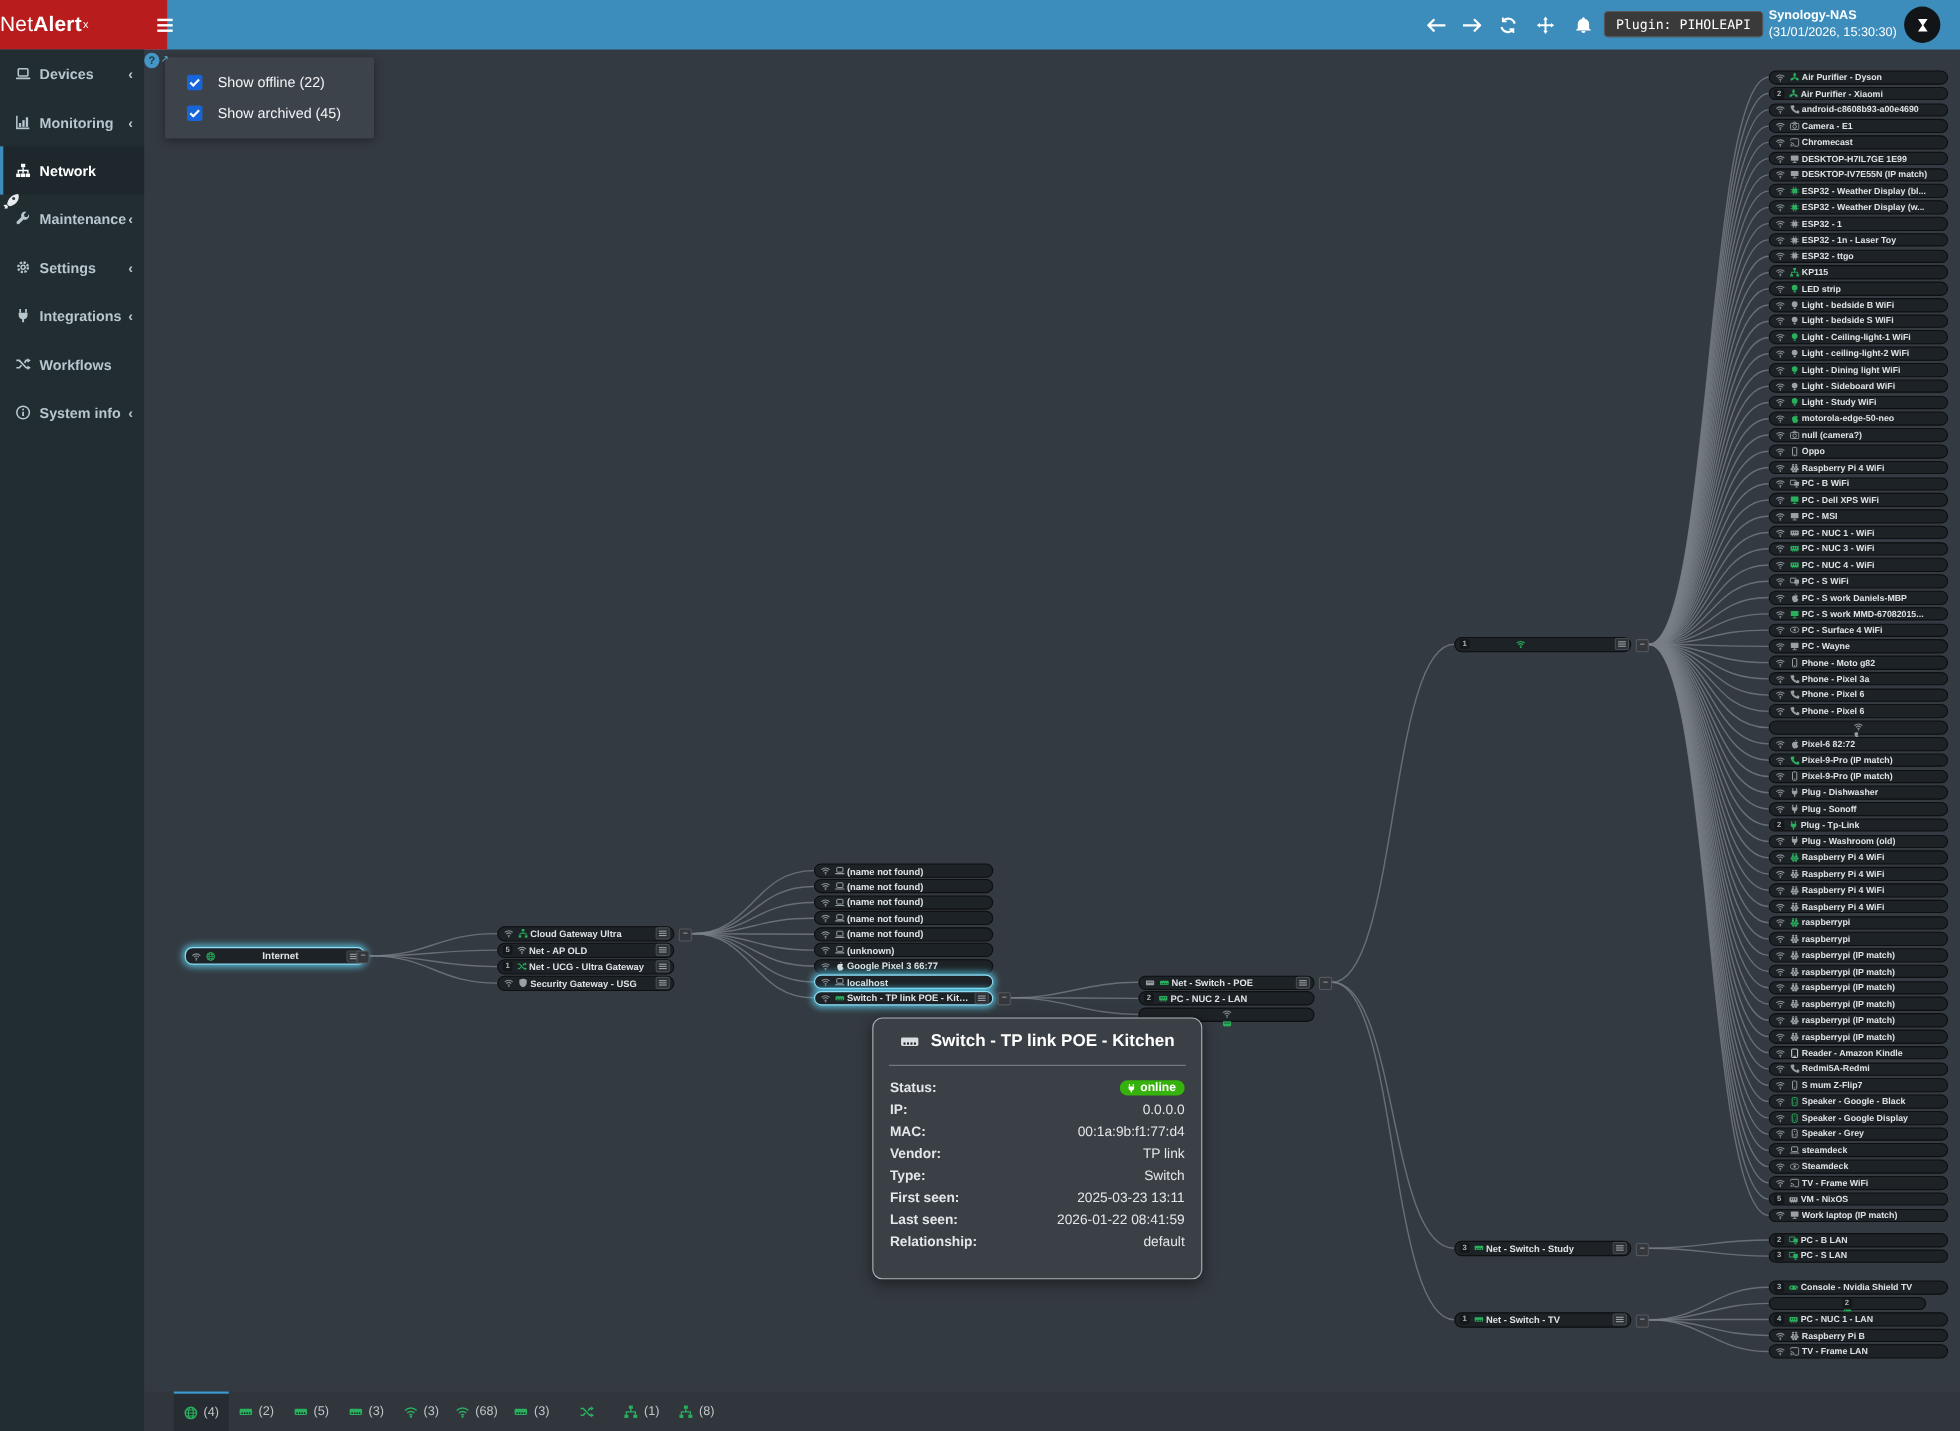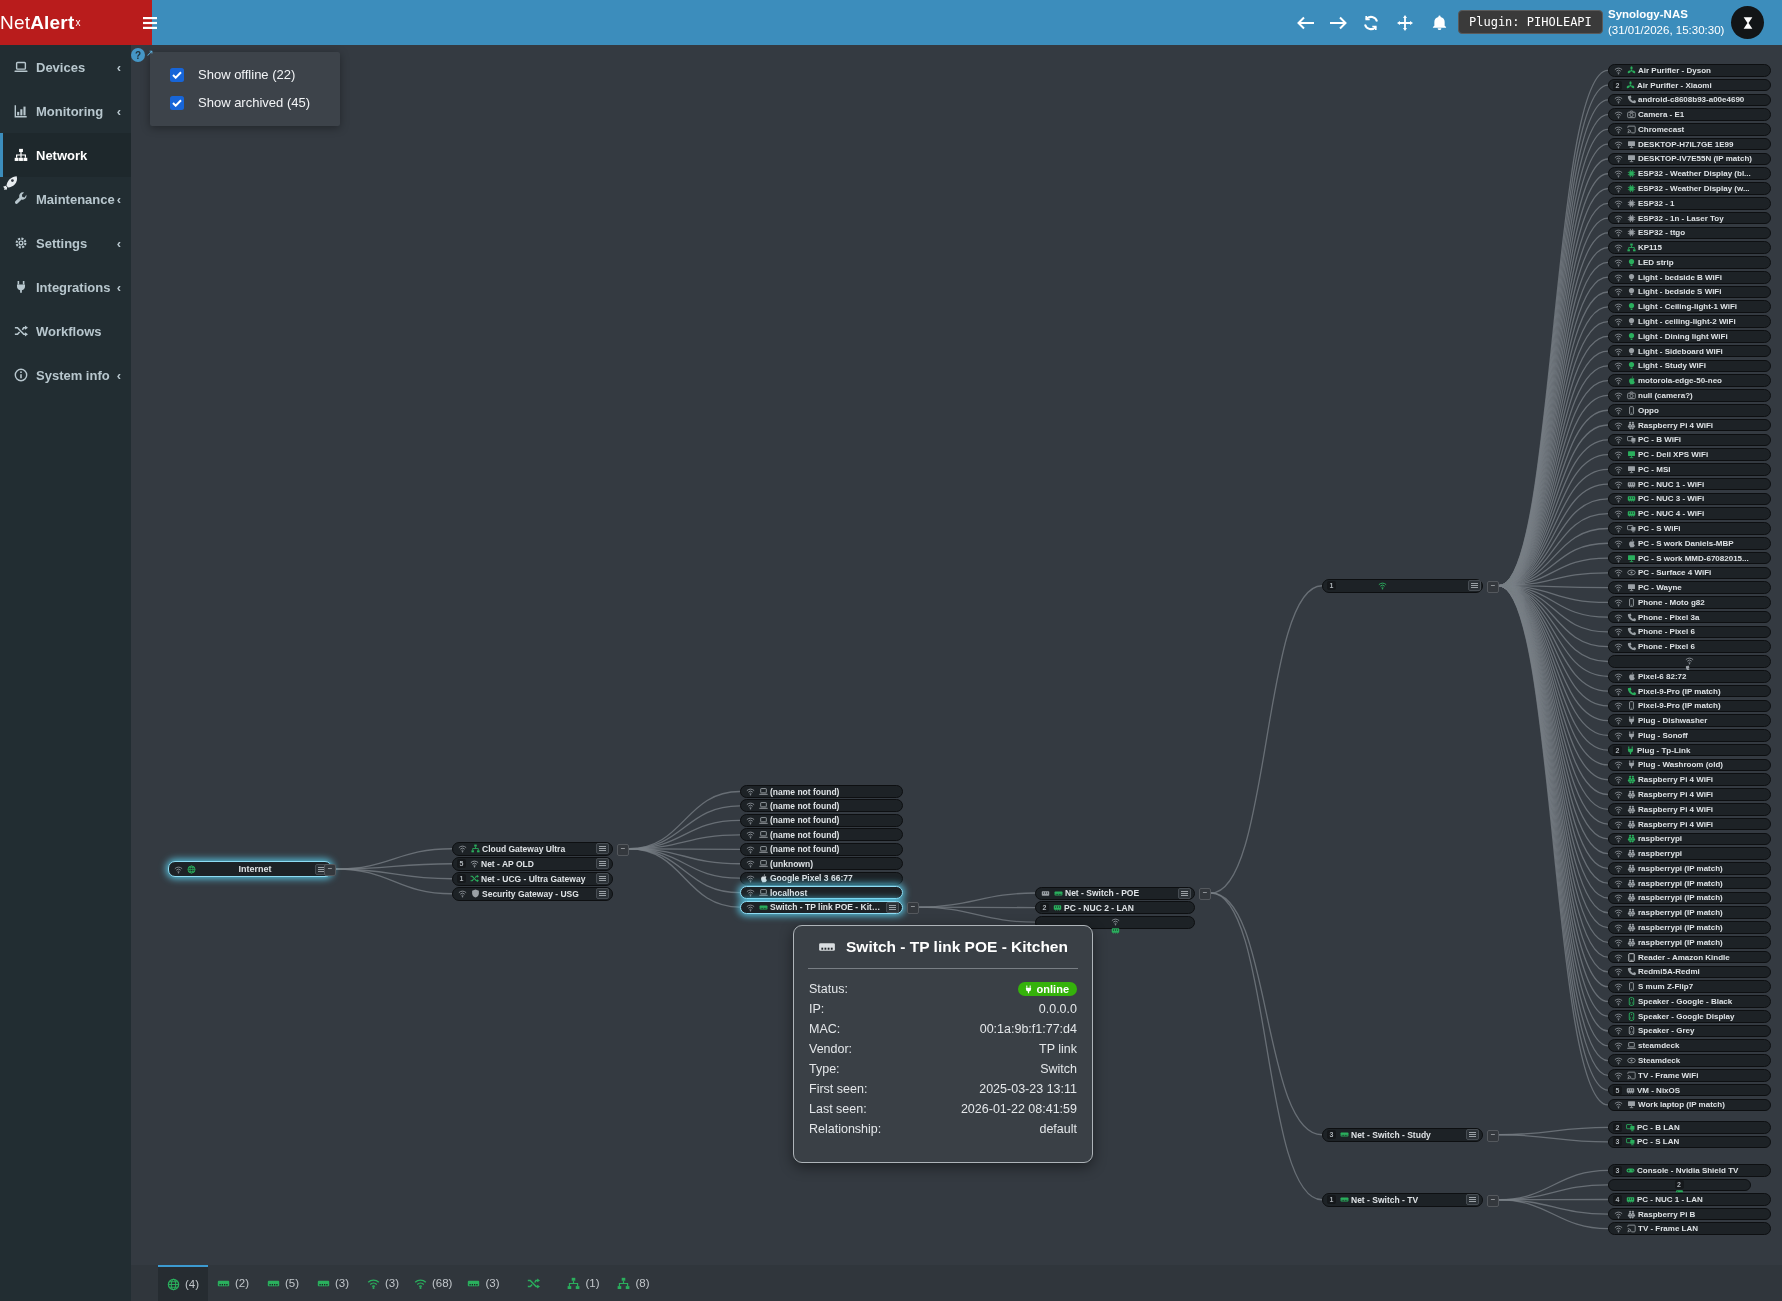--- a/index.html
+++ b/index.html
@@ -58,21 +58,21 @@
   .glow{box-shadow:0 0 7px 2px rgba(91,209,240,.85);border:1px solid #8fdcf3;}
   
   #tooltip{position:absolute;left:793px;top:925px;width:300px;height:238px;background:#3a4046;
         border:1px solid #aeb4b9;border-radius:9px;box-shadow:0 4px 14px rgba(0,0,0,.45);z-index:8;
         box-sizing:border-box;padding:12px 15px;}
   #tt-title{display:flex;align-items:center;color:#fff;font-size:15.5px;font-weight:700;
         justify-content:center;gap:10px;}
   #tt-div{border-bottom:1px solid #787e84;margin:12px -1px 10px -1px;}
   .tt-row{display:flex;justify-content:space-between;align-items:center;height:20px;
         color:#e4e7ea;font-size:12.5px;}
-  .tt-row .k{font-weight:400;}
+  .tt-row .k{font-weight:700;}
   #online-badge{background:#35b20b;color:#fff;font-weight:700;font-size:11px;border-radius:9px;
         padding:1px 8px 1px 6px;display:flex;align-items:center;gap:4px;}
   
   #bottombar{position:absolute;left:131px;top:1265px;width:1651px;height:36px;background:#30363c;
         z-index:20;display:flex;align-items:stretch;padding-left:27px;box-sizing:border-box;}
   .btab{min-width:50px;display:flex;align-items:center;justify-content:center;gap:5px;color:#c2c7cb;
         font-size:11.5px;cursor:pointer;padding:0 6px;box-sizing:border-box;}
   .btab.active{background:#262c31;border-top:2px solid #3c9ad0;}
   svg.ic{display:block;}
 </style>

